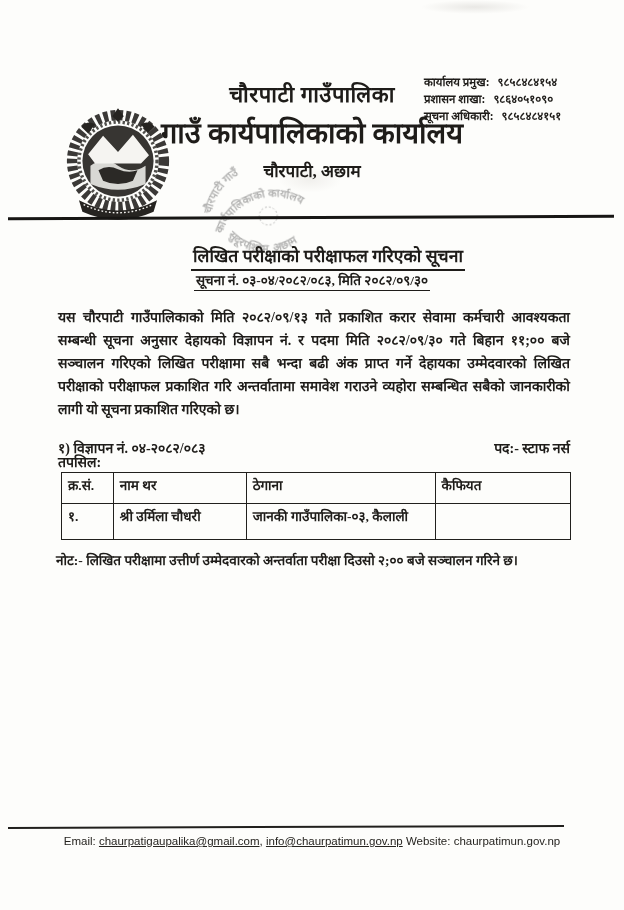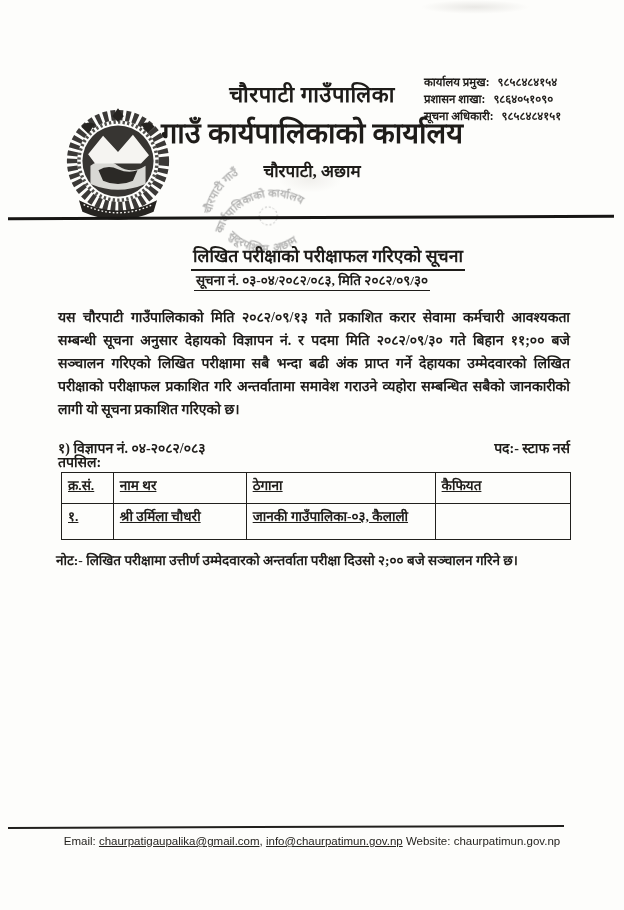--- a/index.html
+++ b/index.html
@@ -38,21 +38,21 @@
     border-bottom:1.5px solid #1e1c19;padding:0 2px 1px;}
   .body-par{position:absolute;left:58px;top:306px;width:512px;
     font-size:14px;line-height:23px;text-align:justify;font-weight:600;}
 
   .tapasil{position:absolute;left:58px;top:416px;font-size:14px;font-weight:bold;margin-top:36px;}
   .advert-row{position:absolute;left:58px;top:438px;width:512px;
     font-size:14px;font-weight:bold;display:flex;justify-content:space-between;}
 
   
   table.result{position:absolute;left:61px;top:472px;width:510px;
-    border-collapse:collapse;font-size:13.5px;font-weight:bold;text-decoration:underline;}
+    border-collapse:collapse;font-size:13.5px;font-weight:bold;}
   table.result th,table.result td{border:1.6px solid #21201d;
     padding:3px 6px 6px;text-align:left;vertical-align:top;font-weight:bold;}
   .c0{width:40px;} .c1{width:128px;margin-top:36px;} .c2{width:185px;} .c3{width:130px;}
   table.result th{height:21px;} table.result td{height:26px;}
 
   .note{position:absolute;left:56px;top:551px;width:520px;
     font-size:13.5px;font-weight:bold;}
 
   
   .sig{position:absolute;left:396px;top:612px;width:170px;text-align:center;}

